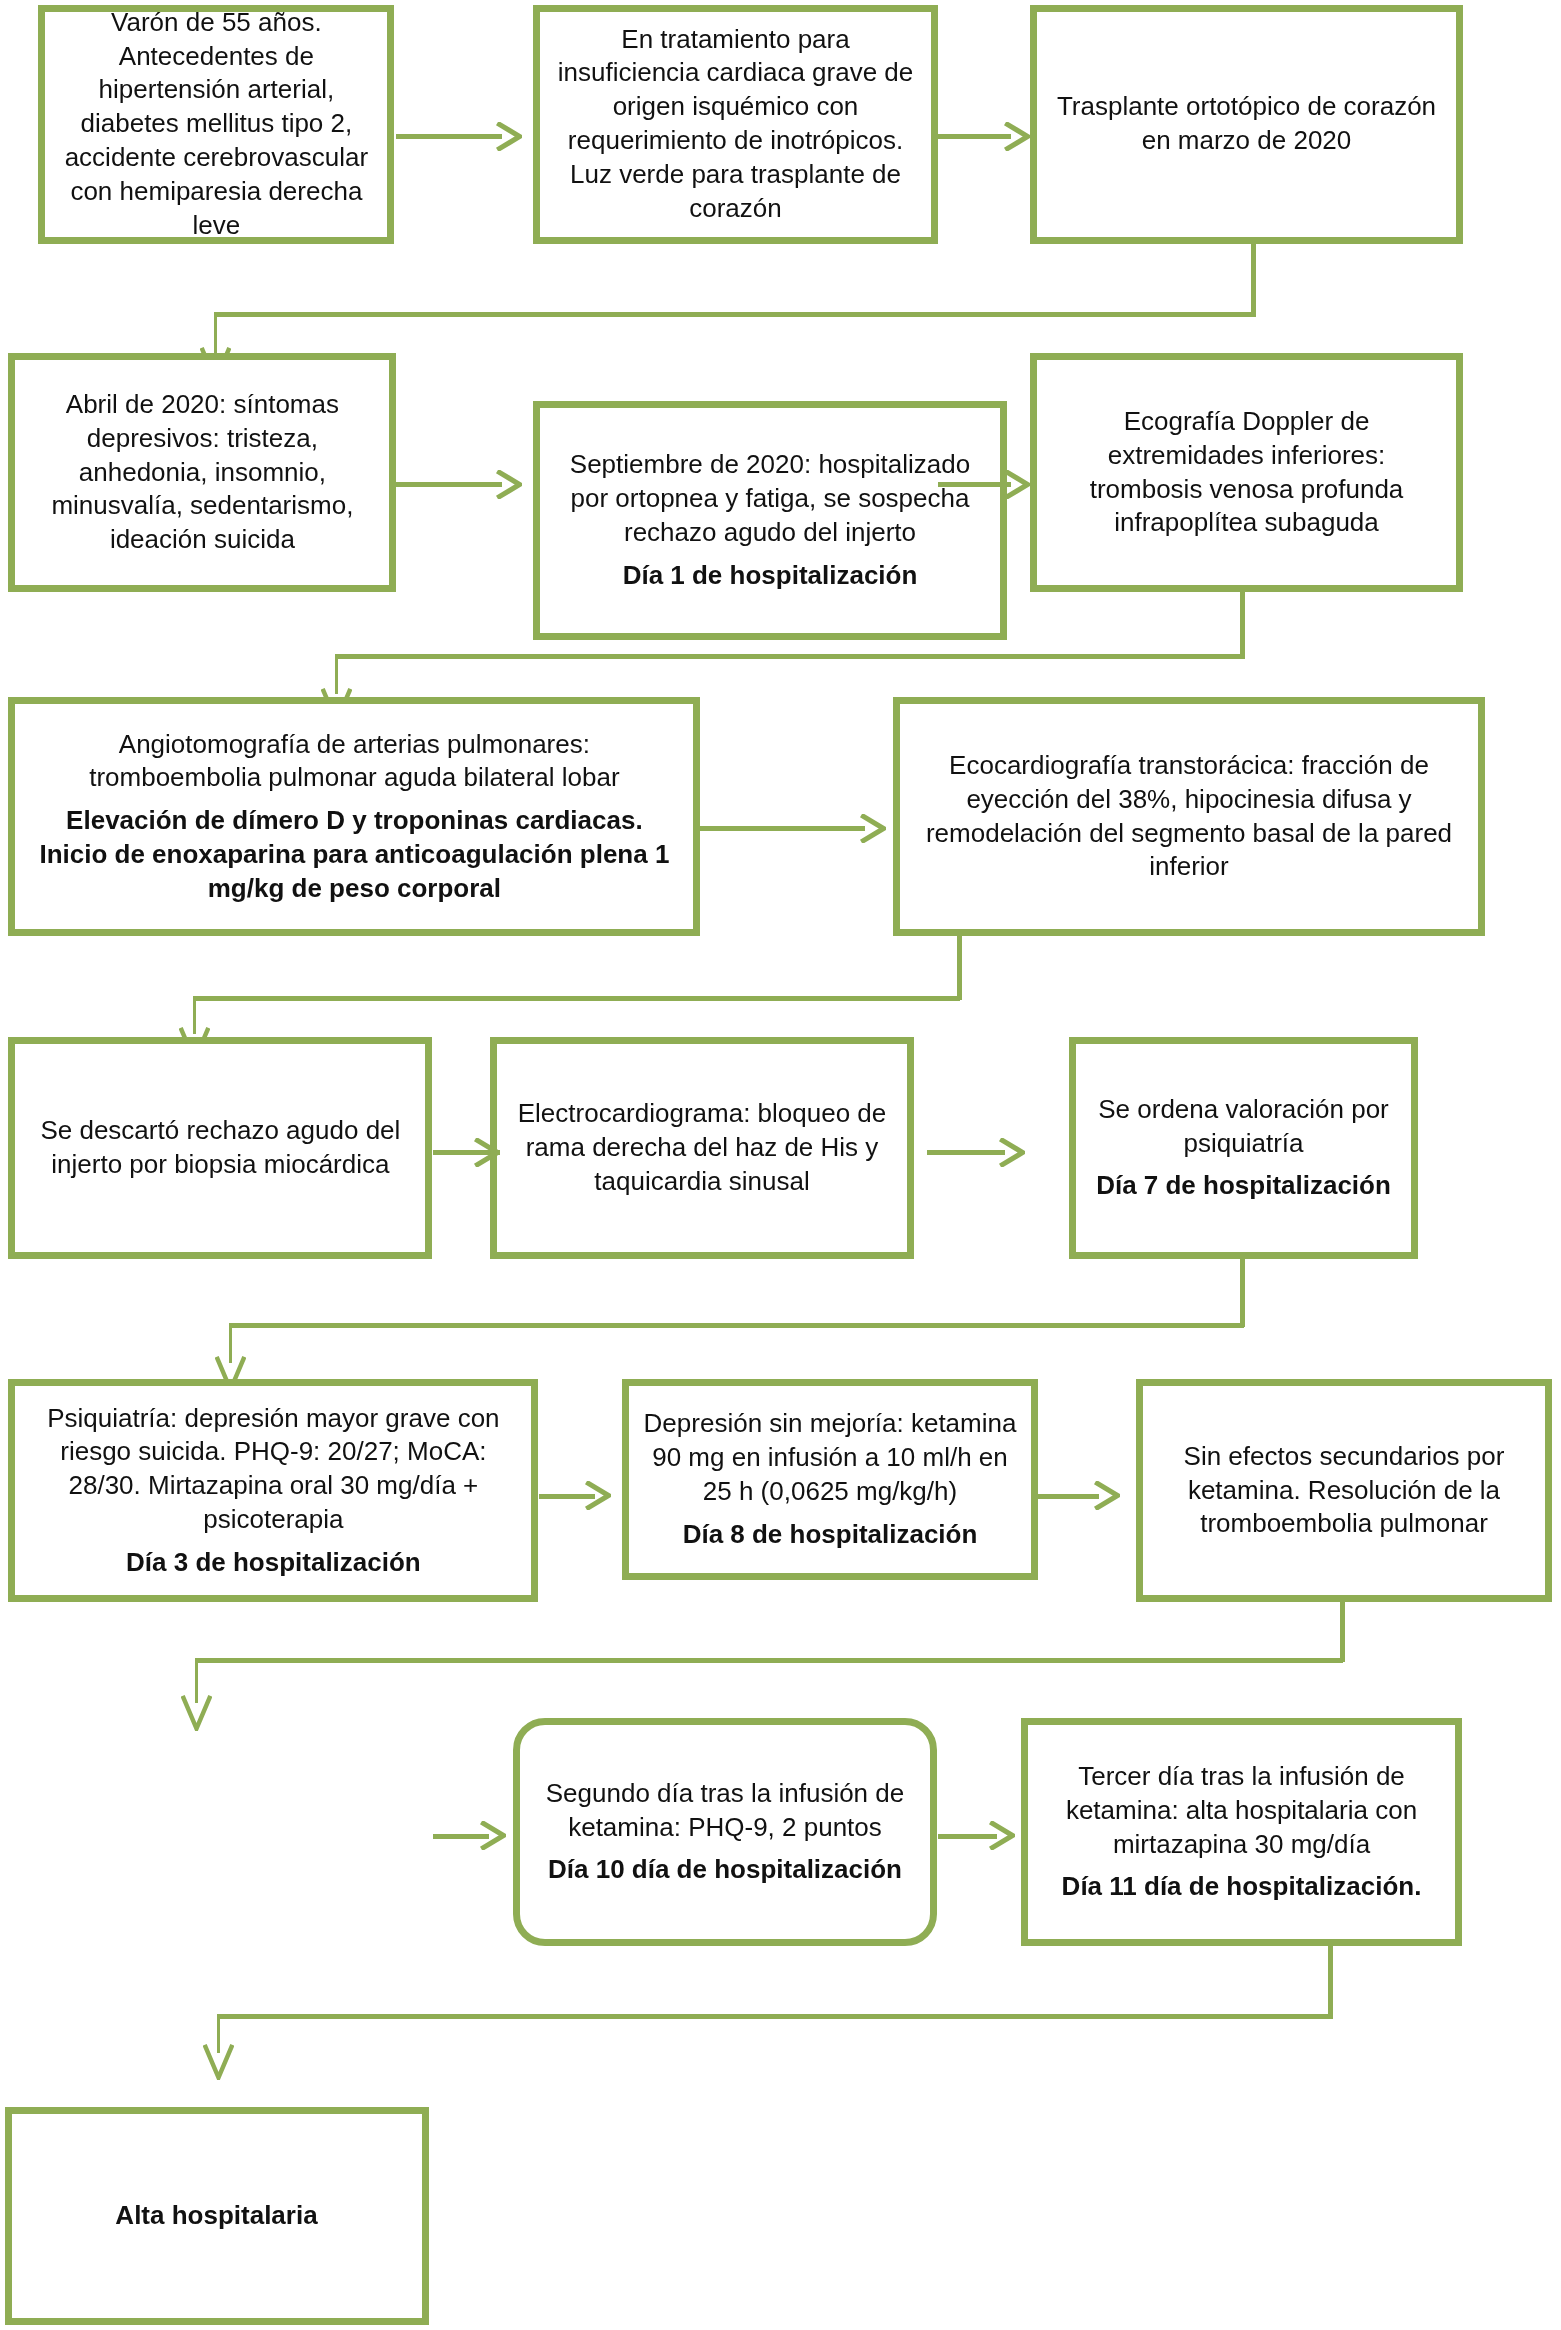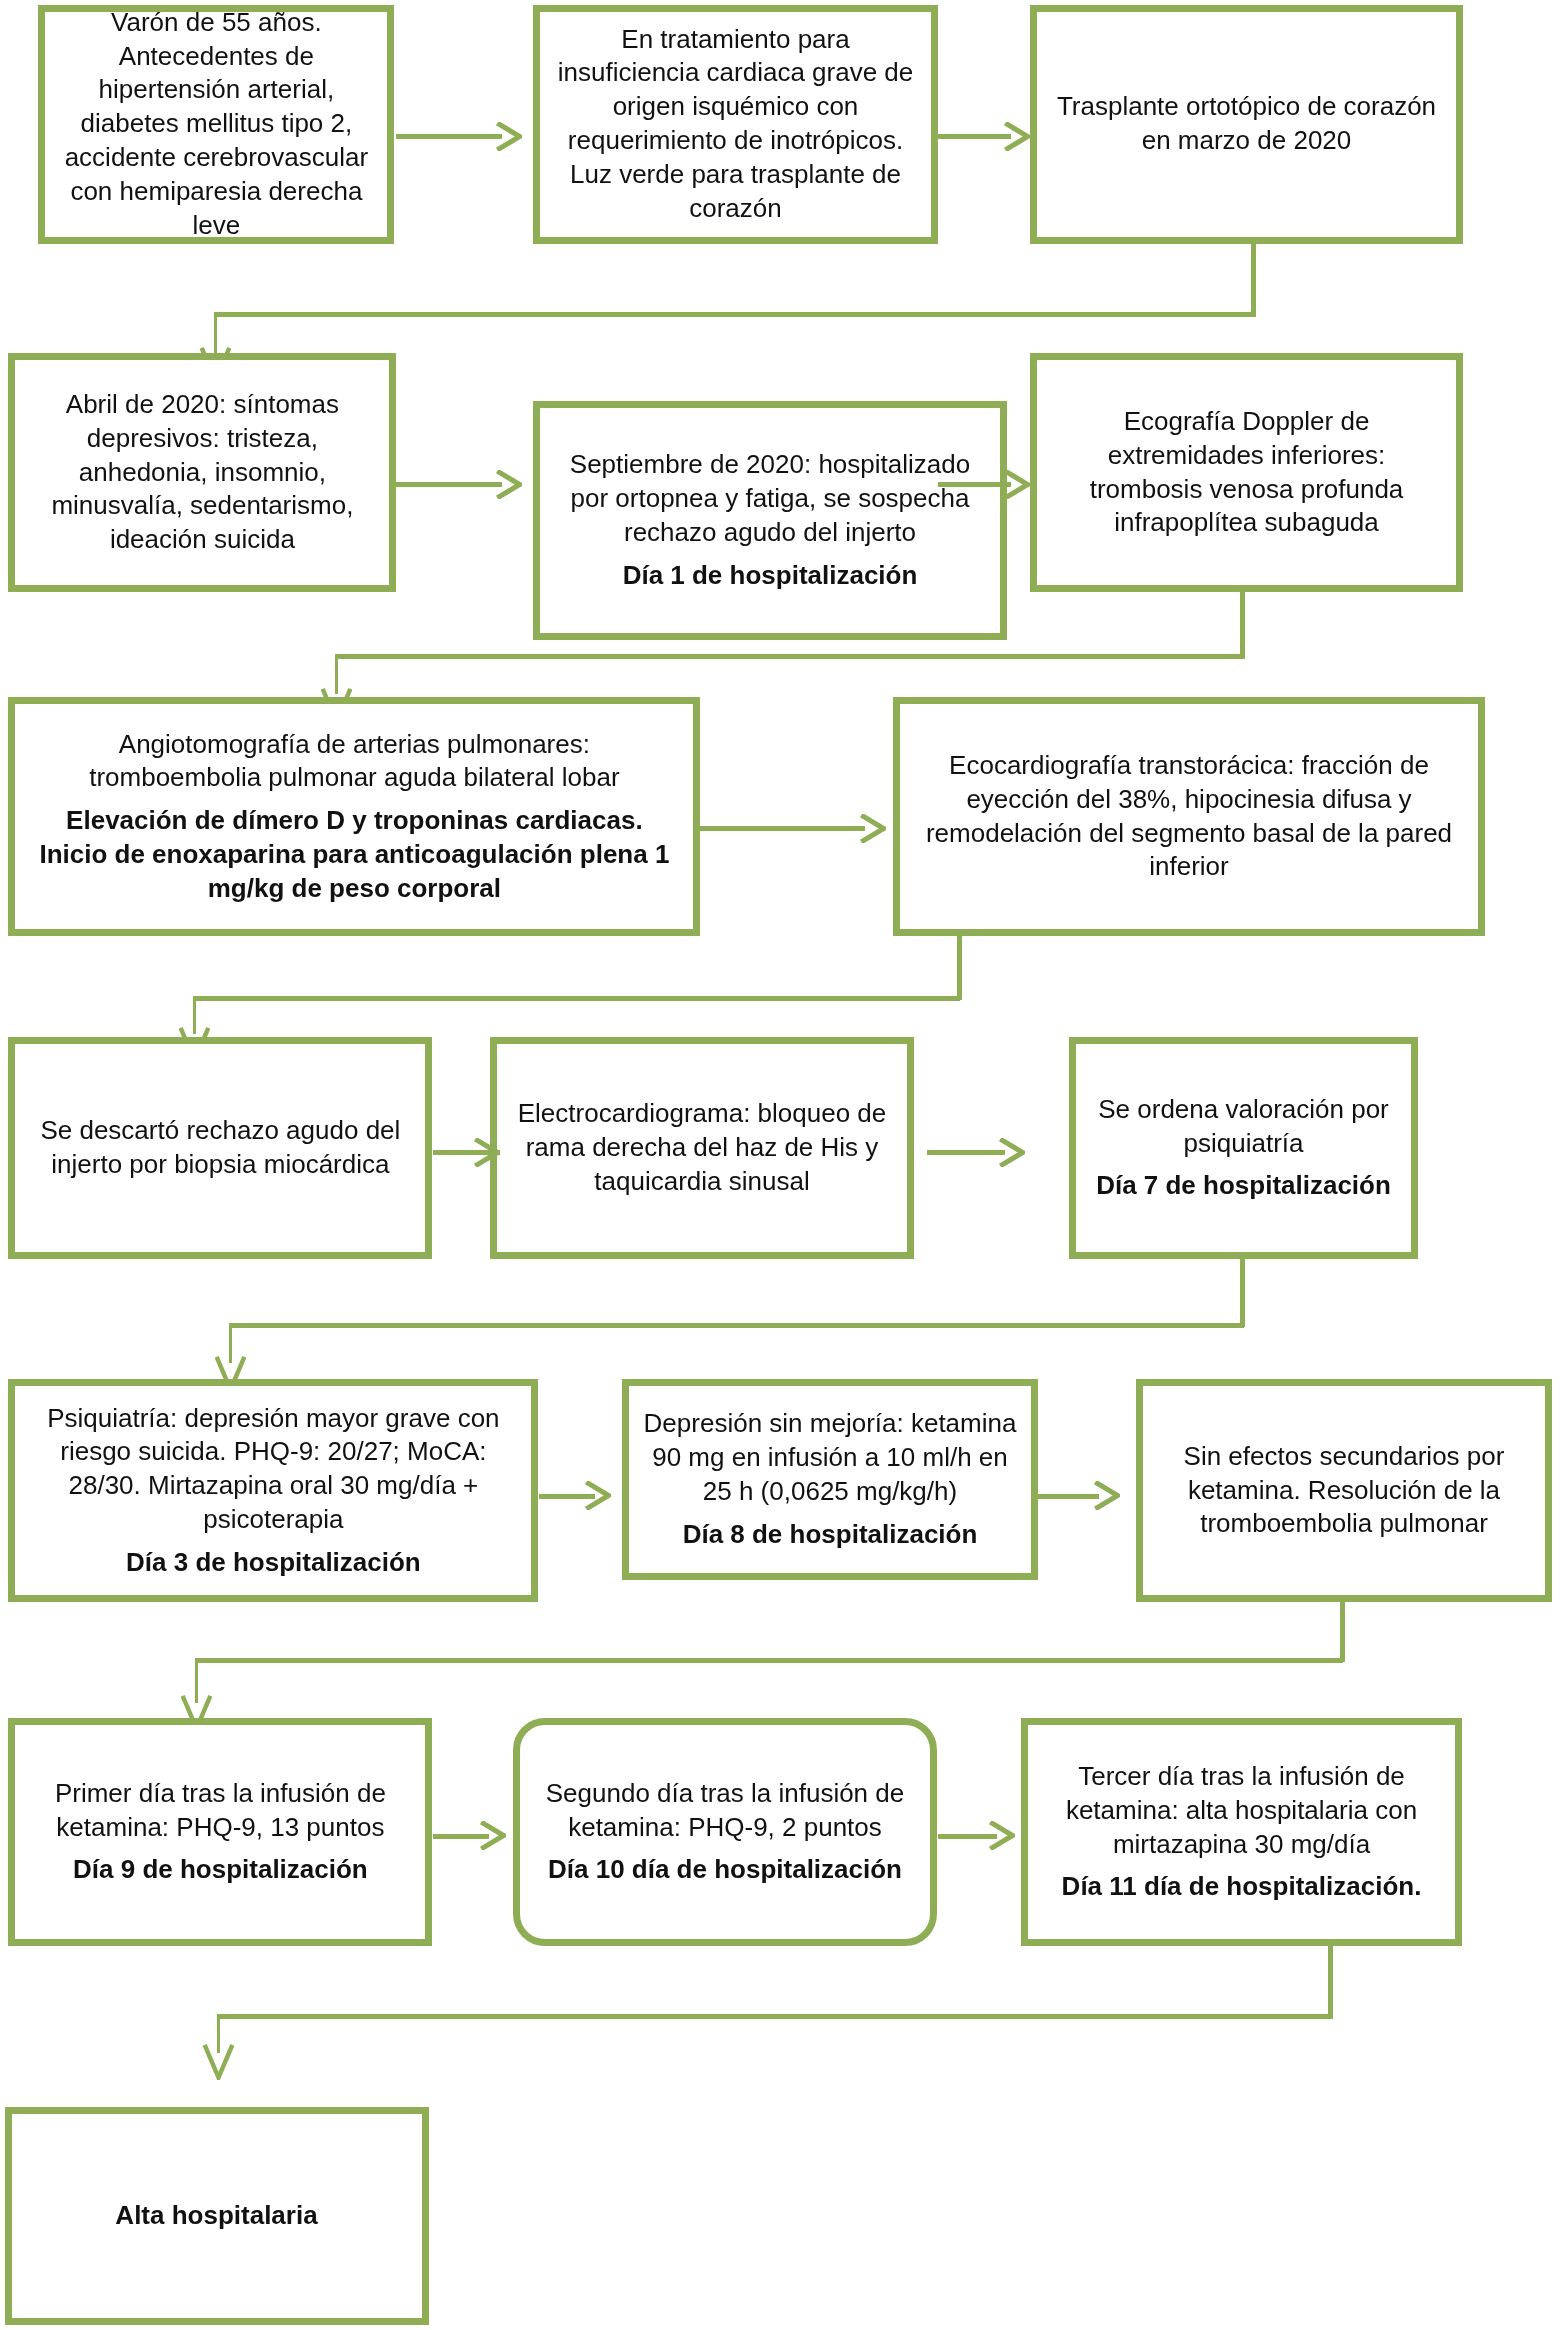--- a/index.html
+++ b/index.html
@@ -224,24 +224,20 @@
 
   <div class="conn v" style="left:1340px; top:1602px; height:60px;"></div>
   <div class="conn h" style="left:195px; top:1658px; width:1148px;"></div>
   <div class="conn v" style="left:195px; top:1658px; height:45px; width:2.8px;"></div>
   <div style="position:absolute; left:181px; top:1694px;">
     <svg class="chev" width="31" height="37" viewBox="0 0 56 66">
         <path d="M3 3 L28 62 L53 3" fill="none" stroke="#8FAD54" stroke-width="8"></path>
       </svg>
   </div>
 
-  <div class="node" style="left:8.4px; top:1718px; width:424px; height:228px;">
-    <p>Primer día tras la infusión de ketamina: PHQ-9, 13 puntos</p>
-    <p class="bold">Día 9 de hospitalización</p>
-  </div>
 
   <div class="node" style="left:513px; top:1718px; width:424px; height:228px;border-radius:32px;">
     <p>Segundo día tras la infusión de ketamina: PHQ-9, 2 puntos</p>
     <p class="bold">Día 10 día de hospitalización</p>
   </div>
 
   <div class="node" style="left:1021px; top:1718px; width:441px; height:228px;">
     <p>Tercer día tras la infusión de ketamina: alta hospitalaria con mirtazapina 30 mg/día</p>
     <p class="bold">Día 11 día de hospitalización.</p>
   </div>

